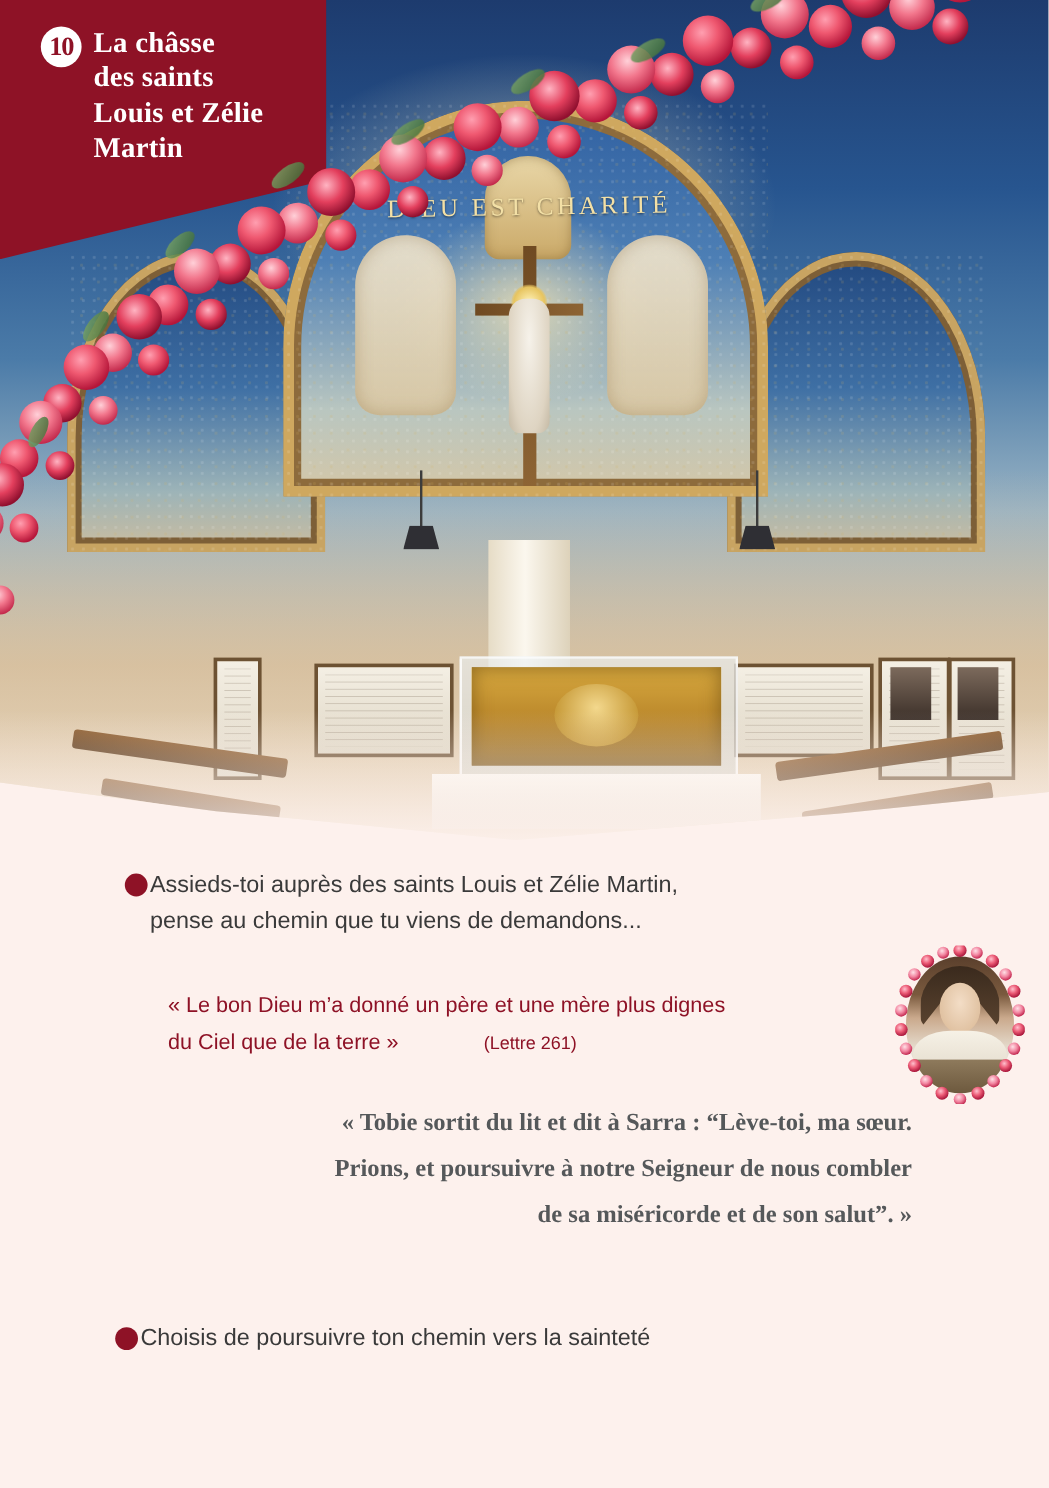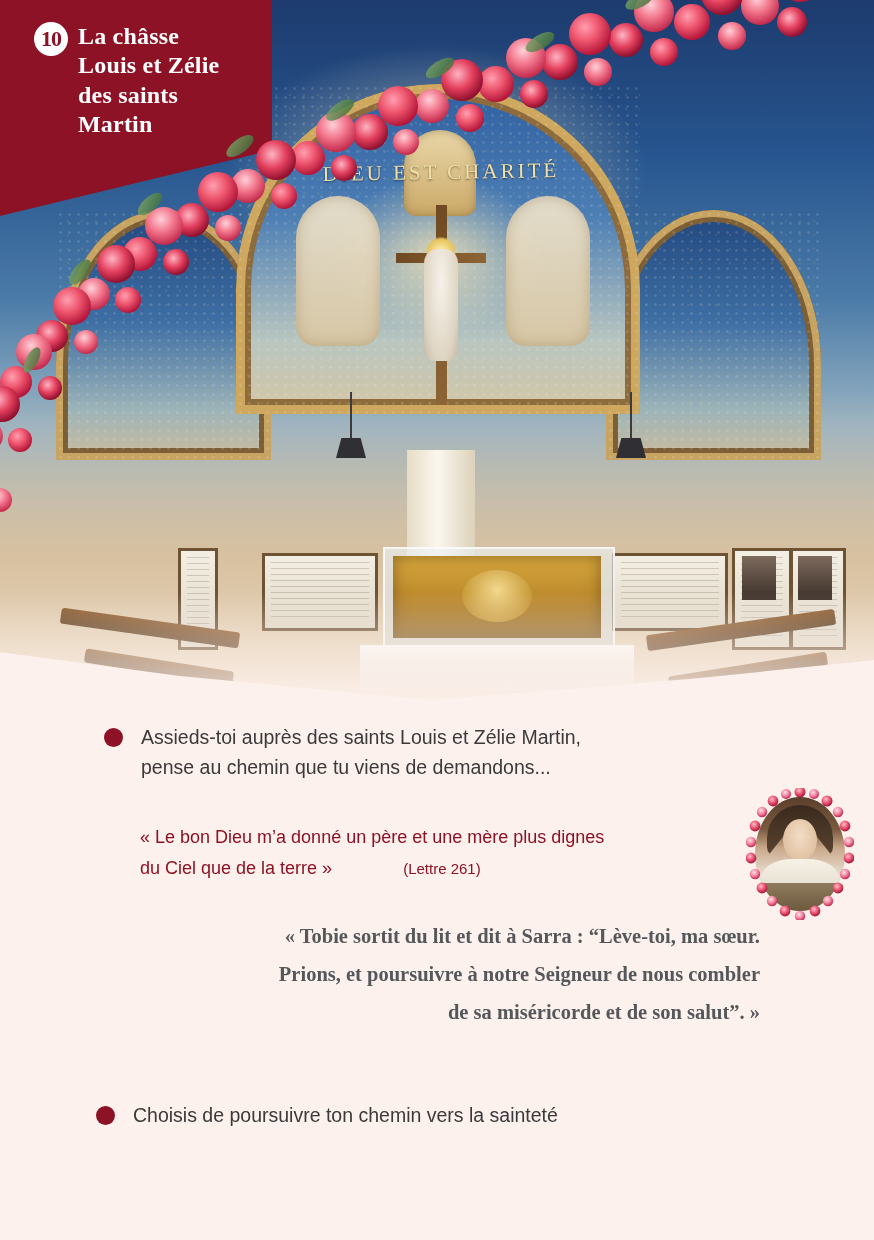--- a/index.html
+++ b/index.html
@@ -262,21 +262,21 @@
   .content {
     position: absolute;
     left: 0; top: 700px;
     width: 874px;
     height: 540px;
   }
   .bullet-row {
     position: absolute;
     display: flex;
     align-items: flex-start;
-    gap: 18px;
+    gap: 2px;
   }
   .bullet-dot {
     width: 19px; height: 19px;
     border-radius: 50%;
     background: #8e1226;
     flex: 0 0 auto;
     margin-top: 6px;
   }
   .bullet-text {
     font-family: "Liberation Sans", sans-serif;
@@ -436,22 +436,22 @@
     </div>
     <div class="photo-fade"></div>
   </div>
 
   <div class="title-block">
     <div class="title-inner">
       <div class="title-row">
         <div class="chapter-badge">10</div>
         <div class="title-text">
           <div>La châsse</div>
+          <div>des saints</div>
           <div>Louis et Zélie</div>
-          <div>des saints</div>
           <div>Martin</div>
         </div>
       </div>
     </div>
   </div>
 
   <svg class="garland" viewBox="0 0 1000 840">
     <defs>
       <radialGradient id="roseA" cx="38%" cy="34%" r="66%">
         <stop offset="0%" stop-color="#ff9fb0"></stop>

